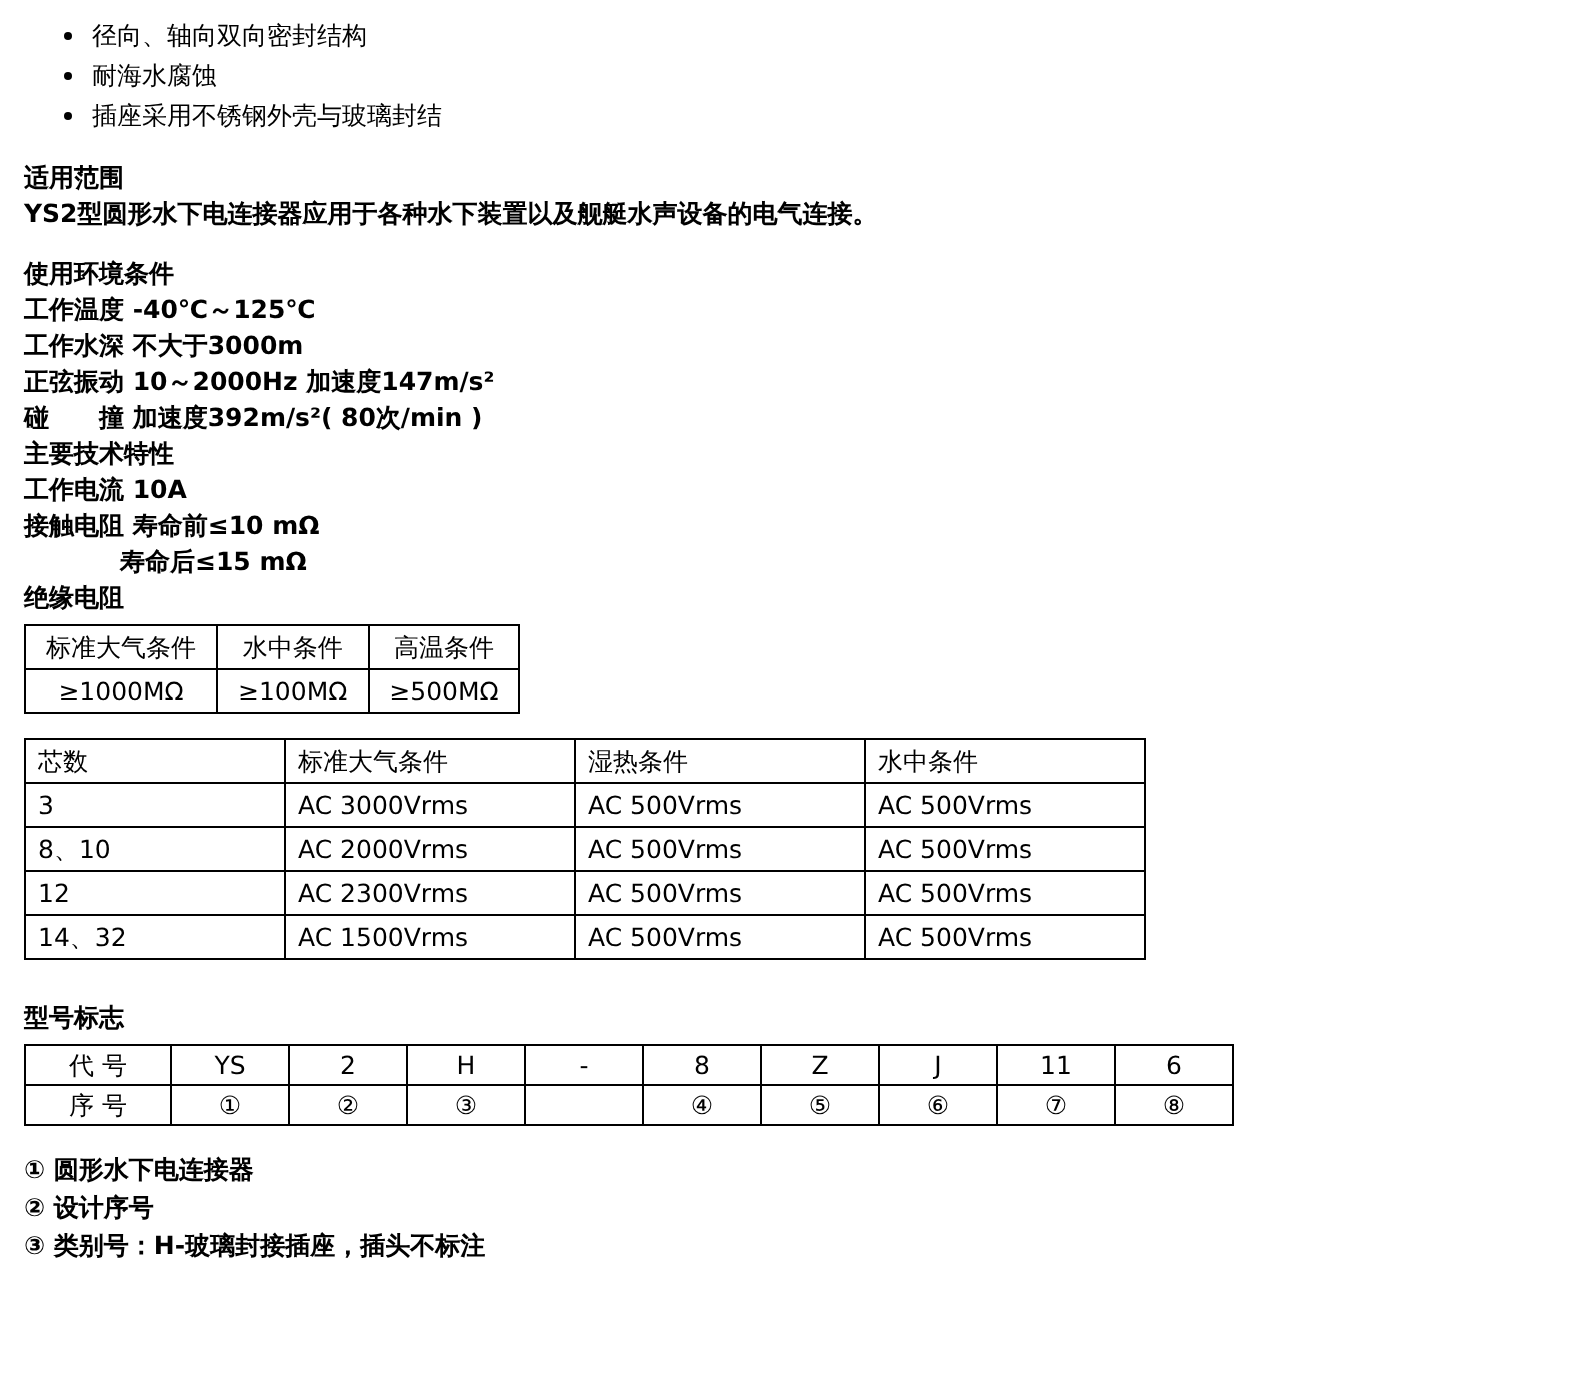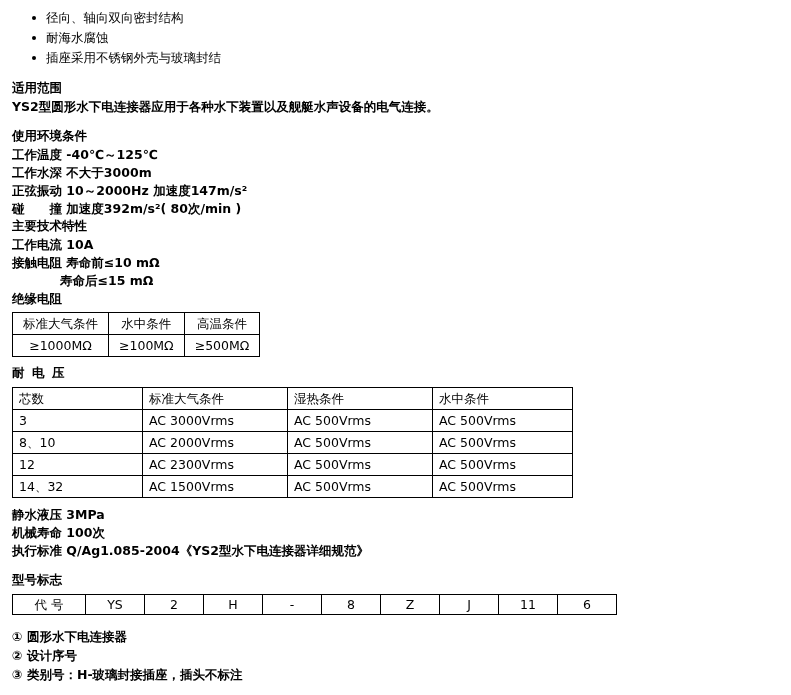--- a/index.html
+++ b/index.html
@@ -40,21 +40,20 @@
     width: 4px;
     height: 4px;
     background: #000;
     border-radius: 50%;
   }
   .sec-title {
     font-weight: bold;
     font-size: 12.5px;
     margin: 0;
     line-height: 18px;
-    font-family: Liberation Mono, monospace;
   }
   .line {
     font-size: 12.5px;
     line-height: 18px;
     margin: 0;
     font-weight: bold;
   }
   .blk {
     padding-left: 12px;
   }
@@ -159,23 +158,20 @@
     <tr>
       <td>≥1000MΩ</td>
       <td>≥100MΩ</td>
       <td>≥500MΩ</td>
     </tr>
   </tbody>
     </table>
 
   <div class="gap-8"></div>
 
-  <div class="blk">
-    <p class="sec-title">耐  电  压</p>
-  </div>
 
   <div class="gap-4"></div>
 
   <table class="grid volt">
     <colgroup>
         <col class="c1">
         <col class="c2">
         <col class="c3">
         <col class="c4">
       </colgroup>
@@ -208,25 +204,20 @@
       <td>14、32</td>
       <td>AC 1500Vrms</td>
       <td>AC 500Vrms</td>
       <td>AC 500Vrms</td>
     </tr>
   </tbody>
     </table>
 
   <div class="gap-8"></div>
 
-  <div class="blk">
-    <p class="line">静水液压  3MPa</p>
-    <p class="line">机械寿命  100次</p>
-    <p class="line">执行标准 Q/Ag1.085-2004《YS2型水下电连接器详细规范》</p>
-  </div>
 
   <div class="gap-12"></div>
 
   <div class="blk">
     <p class="sec-title">型号标志</p>
   </div>
 
   <div class="gap-4"></div>
 
   <table class="grid model">
@@ -236,20 +227,32 @@
       <td class="cell">YS</td>
       <td class="cell">2</td>
       <td class="cell">H</td>
       <td class="cell">-</td>
       <td class="cell">8</td>
       <td class="cell">Z</td>
       <td class="cell">J</td>
       <td class="cell">11</td>
       <td class="cell">6</td>
     </tr>
+    <tr>
+      <td class="hdr">序  号</td>
+      <td class="cell">①</td>
+      <td class="cell">②</td>
+      <td class="cell">③</td>
+      <td class="cell"></td>
+      <td class="cell">④</td>
+      <td class="cell">⑤</td>
+      <td class="cell">⑥</td>
+      <td class="cell">⑦</td>
+      <td class="cell">⑧</td>
+    </tr>
   </tbody>
     </table>
 
   <div class="gap-12"></div>
 
   <div class="notes">
     <p class="line">① 圆形水下电连接器</p>
     <p class="line">② 设计序号</p>
     <p class="line">③ 类别号：H-玻璃封接插座，插头不标注</p>
 

